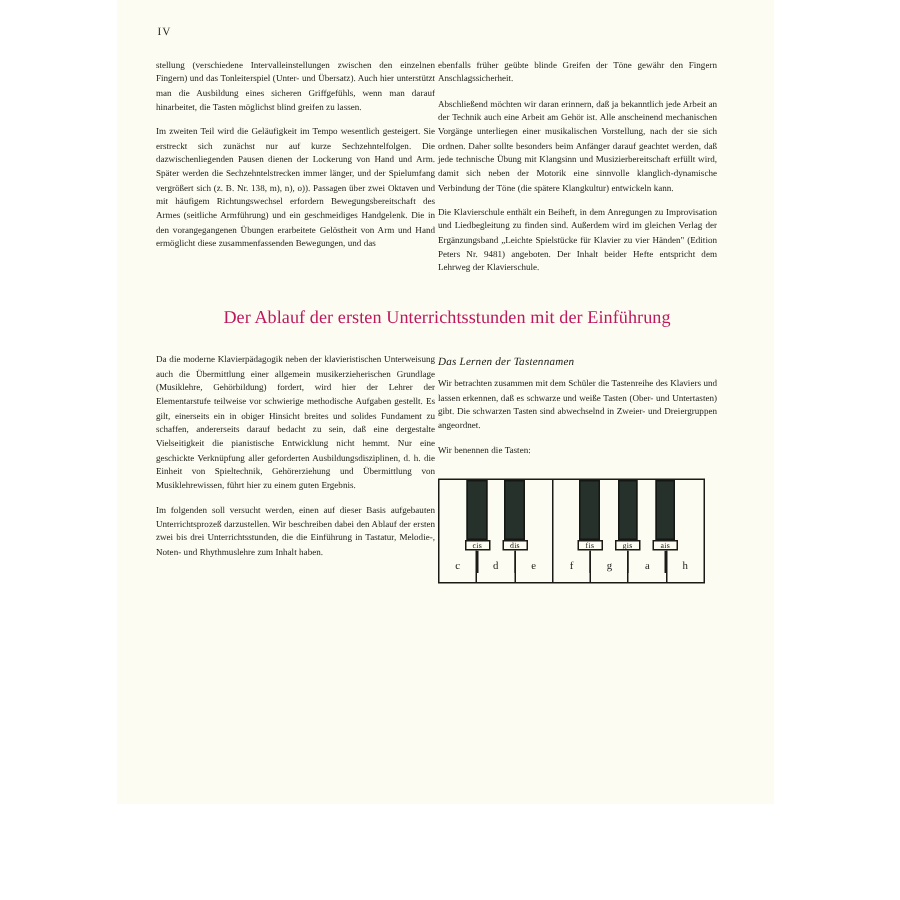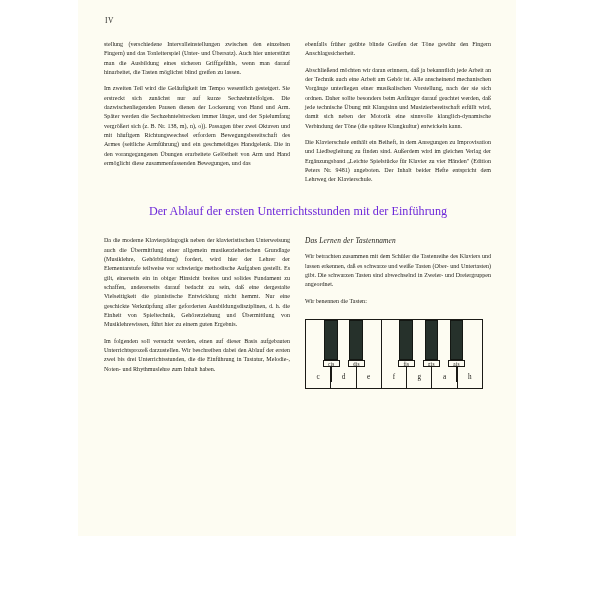--- a/index.html
+++ b/index.html
@@ -29,42 +29,42 @@
   }
   .folio {
     font-size: 7.5px;
     letter-spacing: 0.6px;
     color: #2a2a28;
     margin-bottom: 15px;
     padding-left: 1px;
   }
   .cols {
     display: flex;
-    gap: 15px;
+    gap: 2px;
   }
   .col {
     width: 186px;
   }
   p.t {
     margin: 0 0 7px 0;
     font-size: 6.05px;
     line-height: 9.35px;
     text-align: justify;
     text-align-last: left;
     color: #25241f;
     hyphens: manual;
     word-spacing: 0.1px;
   }
   p.t:last-child {
     margin-bottom: 0;
   }
   .heading {
     text-align: center;
     margin: 18px 0 17px 0;
-    color: #6d28d9;
+    color: #be185d;
   }
   .heading .hl {
     display: block;
     font-size: 12.1px;
     line-height: 16.5px;
     letter-spacing: 0.05px;
   }
   .sub-head {
     font-style: italic;
     font-size: 7.4px;

